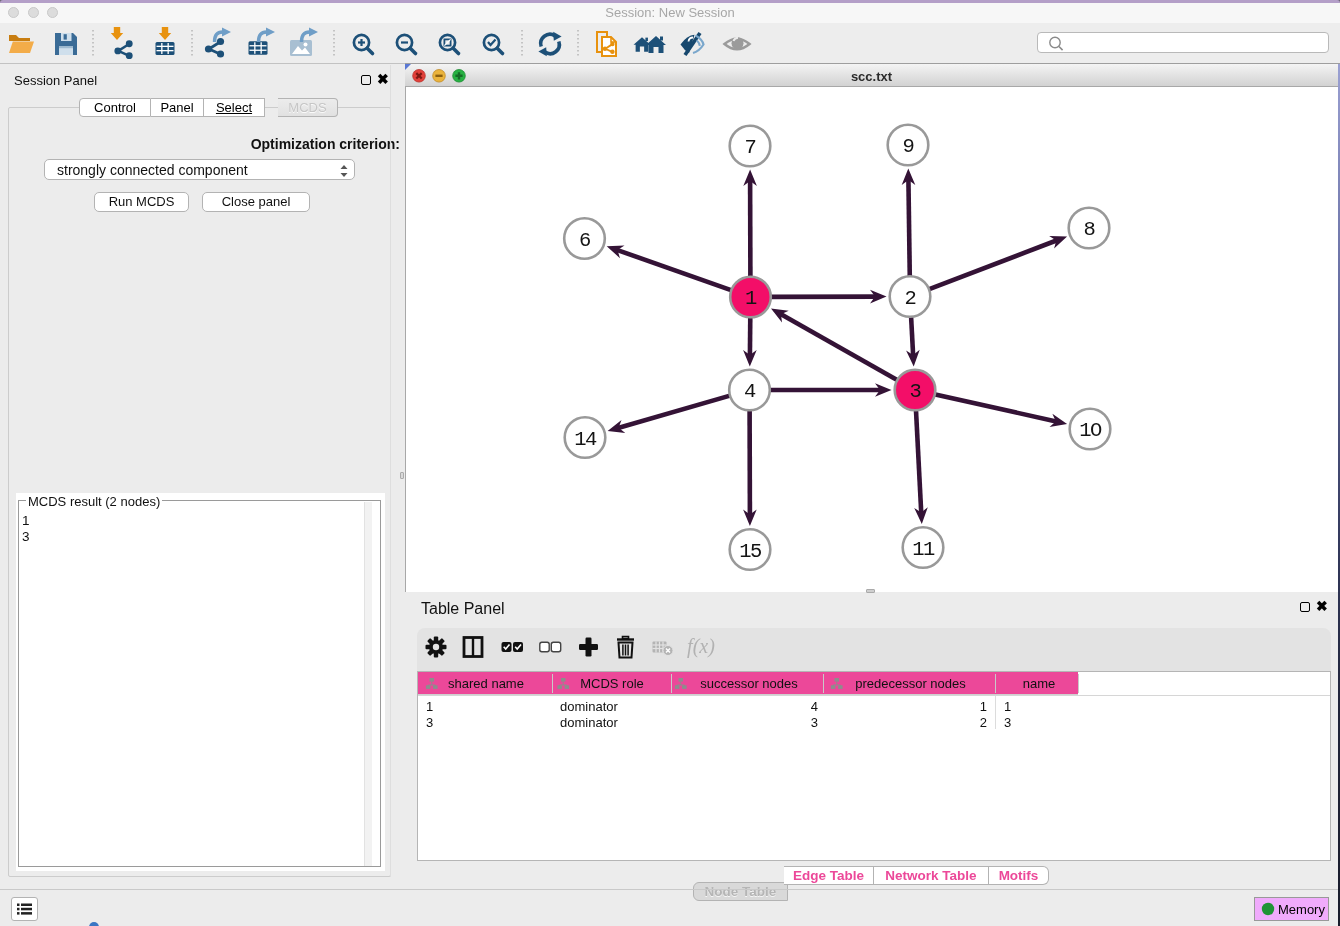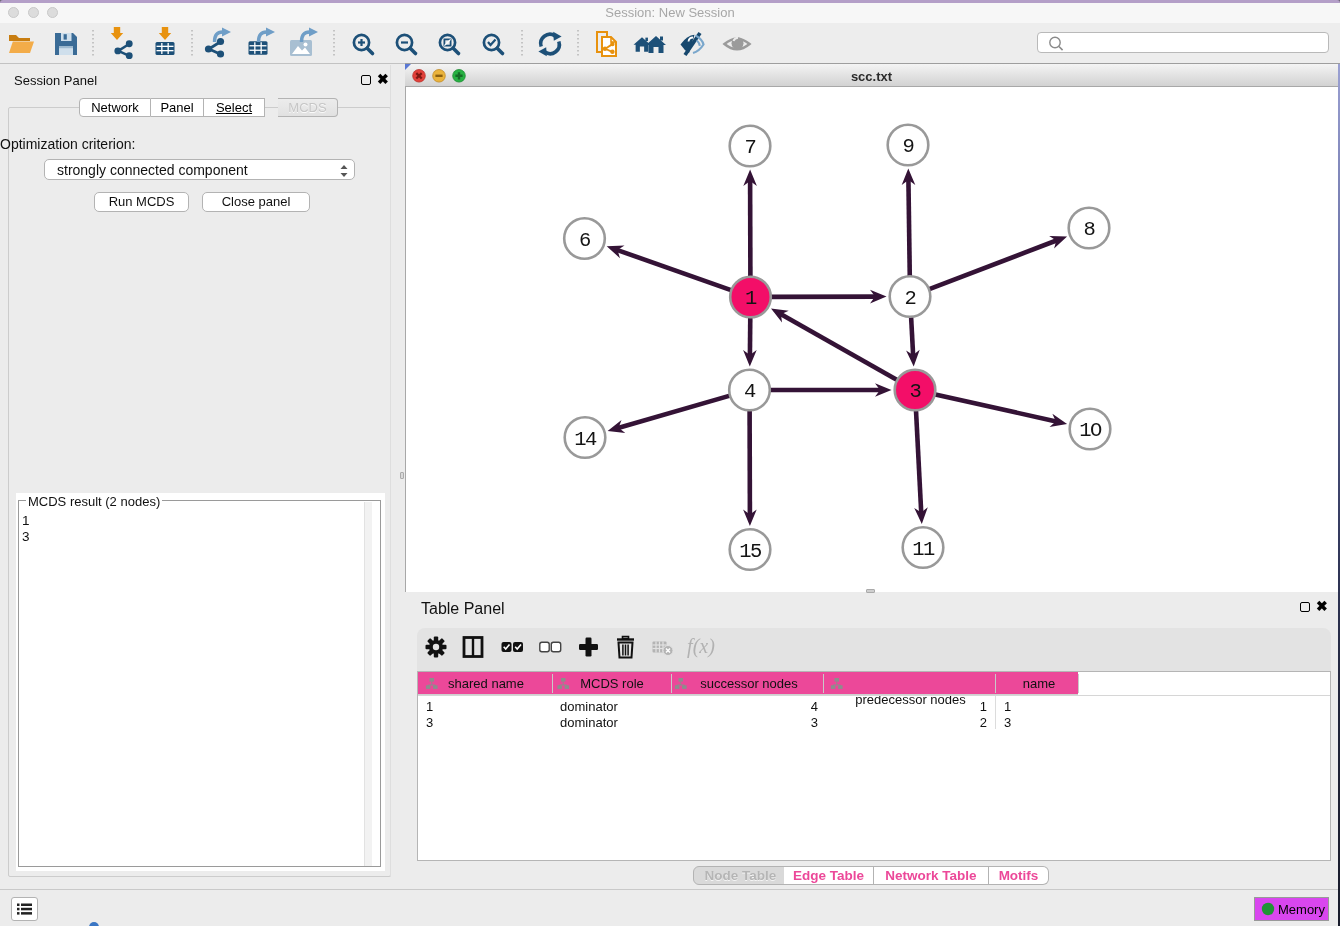--- a/index.html
+++ b/index.html
@@ -13,21 +13,21 @@
 #apptitle { left:0; top:5px; width:1340px; text-align:center; font-size:13px; color:#a7a7a7; }
 #toolbar { left:0; top:23px; width:1340px; height:41px; background:#ededed; border-bottom:1px solid #c2c2c2; }
 #searchbox { left:1037px; top:32px; width:292px; height:21px; background:#fff; border:1px solid #b9b9b9; border-radius:4px; }
 
 #cp-title { left:14px; top:73px; font-size:13px; color:#111; }
 .winbtn-sq { width:10px; height:10px; border:1.6px solid #000; border-radius:2px; background:transparent; }
 .xmark { font-size:14px; font-weight:bold; color:#000; }
 #cp-content { left:8px; top:107px; width:383px; height:770px; background:#ececec; border:1px solid #cccccc; border-radius:2px; }
 .tab { position:absolute; top:98px; height:19px; background:#fff; border:1px solid #b3b3b3; font-size:13px; color:#000; text-align:center; line-height:18px; }
 .tabsel { background:linear-gradient(#ececec,#e1e1e1); color:#c6c6c6; text-shadow:0 1px 0 #fafafa; }
-#opt-label { left:0px; top:136px; width:400px; text-align:left; font-size:14px; color:#111; }
+#opt-label { left:0px; top:136px; width:400px; text-align:right; font-size:14px; color:#111;font-weight:bold; }
 #combo { left:44px; top:159px; width:311px; height:21px; background:#fff; border:1px solid #b3b3b3; border-radius:5px; font-size:14px; color:#111; line-height:20px; padding-left:12px; }
 .btn { position:absolute; top:192px; height:20px; background:#fff; border:1px solid #b3b3b3; border-radius:5px; font-size:13px; color:#111; text-align:center; line-height:18px; }
 #result-panel { left:16px; top:493px; width:369px; height:378px; background:#fff; }
 #fieldset { left:18px; top:500px; width:363px; height:367px; border:1px solid #9a9a9a; }
 #fs-label { left:26px; top:494px; background:#fff; padding:0 2px; font-size:13px; color:#111; }
 #fs-items { left:22px; top:513px; font-size:13.5px; color:#111; line-height:15.5px; }
 #res-scroll { left:364px; top:502px; width:8px; height:364px; background:#f2f2f2; border-left:1px solid #e2e2e2; }
 
 #netwin-tb { left:405px; top:63px; width:935px; height:24px; background:linear-gradient(#f4f4f4,#d2d2d2); border-top:1px solid #9e9e9e; border-bottom:1px solid #a8a8a8; }
 #net-title { left:405px; top:69px; width:933px; text-align:center; font-size:13px; font-weight:600; color:#2b2b2b; }
@@ -38,21 +38,21 @@
 #tp-toolbar { left:417px; top:628px; width:914px; height:44px; background:#e3e3e3; border-radius:8px 8px 0 0; }
 #tbl-box { left:417px; top:671px; width:914px; height:190px; background:#fff; border:1px solid #b5b5b5; }
 #tbl-header { position:absolute; left:0; top:0; width:660px; height:23px; background:#ec4899; border-bottom:1px solid #cfcfcf; }
 .hsep { position:absolute; top:2px; width:1px; height:19px; background:#c9c9c9; }
 .trow { position:absolute; font-size:13px; color:#111; }
 
 .btab { position:absolute; top:866px; height:19px; border:1px solid #b3b3b3; font-size:13.5px; font-weight:600; color:#ec4899; text-align:center; line-height:17px; background:#fff; }
 
 #statusline { left:0; top:889px; width:1340px; height:1px; background:#c9c9c9; }
 #listbtn { left:11px; top:897px; width:27px; height:24px; background:#fff; border:1px solid #b3b3b3; border-radius:3px; }
-#membtn { left:1254px; top:897px; width:75px; height:24px; background:#d946ef; border:1px solid #999; font-size:13px; color:#000; }
+#membtn { left:1254px; top:897px; width:75px; height:24px; background:#f0abfc; border:1px solid #999; font-size:13px; color:#000; }
 #rightstrip { left:1337.5px; top:64px; width:2.5px; height:862px; background:linear-gradient(#9aa0d2 0%, #6a71a5 25%, #343a5e 55%, #20243a 75%, #191c2b 100%); }
 </style>
 </head>
 <body>
 <div class="abs" style="left:0;top:0;width:5px;height:4px;background:#6b6770;"></div>
 <div class="abs" style="left:1335px;top:0;width:5px;height:4px;background:#6b6770;"></div>
 <div id="purple" class="abs" style="border-radius:4px 4px 0 0;"></div>
 <div id="titlebar" class="abs">
   <span class="dot" style="left:8px;"></span>
   <span class="dot" style="left:27.5px;"></span>
@@ -190,21 +190,21 @@
       <g transform="translate(18,10.5)">
 <circle cx="-1" cy="-1" r="5.2" fill="none" stroke="#8a8a8a" stroke-width="1.4"></circle>
 <line x1="3" y1="3" x2="6.6" y2="6.6" stroke="#8a8a8a" stroke-width="1.6"></line>
 </g>
     </svg></div>
 
 <div id="cp-title" class="abs">Session Panel</div>
 <div class="abs winbtn-sq" style="left:361px; top:75px;"></div>
 <div class="abs xmark" style="left:377px; top:71px;">✖</div>
 <div id="cp-content" class="abs"></div>
-<div class="tab" style="left:79px; width:72px; border-radius:4px 0 0 4px;">Network</div>
+<div class="tab" style="left:79px; width:72px; border-radius:4px 0 0 4px;">Control</div>
 <div class="tab" style="left:151px; width:53px; border-left:none;">Panel</div>
 <div class="tab" style="left:204px; width:61px; border-left:none;text-decoration:underline;">Select</div>
 <div class="tab tabsel" style="left:278px; width:60px; border-left:none; border-radius:0 4px 4px 0;">MCDS</div>
 <div id="opt-label" class="abs">Optimization criterion:</div>
 <div id="combo" class="abs">strongly connected component
   <svg class="abs" style="right:5px; top:3px;" width="10" height="16" viewBox="0 0 10 16">
     <path d="M1.5 6 L5 2 L8.5 6 Z" fill="#555"></path>
       <path d="M1.5 10 L5 14 L8.5 10 Z" fill="#555"></path>
   </svg>
 </div>
@@ -365,21 +365,21 @@
 <g transform="translate(418.5,11.5)" fill="#8d8d8d">
 <rect x="-2" y="-5.5" width="4.5" height="3.6"></rect>
 <rect x="-5.6" y="1.8" width="4.5" height="3.6"></rect>
 <rect x="1.6" y="1.8" width="4.5" height="3.6"></rect>
 <path d="M0.2,-2 L0.2,0 M-3.3,3.6 L-3.3,1.5 L3.8,1.5 L3.8,3.6 M0.2,0 L0.2,1.5" stroke="#8d8d8d" stroke-width="1" fill="none"></path>
 </g>
 </svg>
 <div style="position:absolute; left:-12px; top:4px; width:160px; text-align:center; font-size:13px; color:#111;">shared name</div>
 <div style="position:absolute; left:114px; top:4px; width:160px; text-align:center; font-size:13px; color:#111;">MCDS role</div>
 <div style="position:absolute; left:251px; top:4px; width:160px; text-align:center; font-size:13px; color:#111;">successor nodes</div>
-<div style="position:absolute; left:412.5px; top:4px; width:160px; text-align:center; font-size:13px; color:#111;margin-top:16px;">predecessor nodes</div>
+<div style="position:absolute; left:412.5px; top:4px; width:160px; text-align:center; font-size:13px; color:#111;">predecessor nodes</div>
 <div style="position:absolute; left:541px; top:4px; width:160px; text-align:center; font-size:13px; color:#111;">name</div>
 <div class="hsep" style="left:133.5px;"></div>
 <div class="hsep" style="left:253px;"></div>
 <div class="hsep" style="left:405px;"></div>
 <div class="hsep" style="left:576.5px;"></div>
 <div class="hsep" style="left:660px;"></div>
 </div>
 <div class="trow" style="left:8px; top:27px;">1</div>
 <div class="trow" style="left:142px; top:27px;">dominator</div>
 <div class="trow" style="left:300px; top:27px; width:100px; text-align:right;">4</div>
@@ -387,21 +387,21 @@
 <div class="trow" style="left:586px; top:27px;">1</div>
 <div class="trow" style="left:8px; top:43px;">3</div>
 <div class="trow" style="left:142px; top:43px;">dominator</div>
 <div class="trow" style="left:300px; top:43px; width:100px; text-align:right;">3</div>
 <div class="trow" style="left:469px; top:43px; width:100px; text-align:right;">2</div>
 <div class="trow" style="left:586px; top:43px;">3</div>
 <div style="position:absolute; left:576.5px; top:23px; width:1px; height:34px; background:#dcdcdc;"></div>
 <div style="position:absolute; left:0; top:23px; width:912px; height:1px; background:#d6d6d6;"></div>
 </div>
 
-<div class="btab" style="left:693px; width:95px; border-radius:6px 0 0 6px; background:#d9d9d9; color:#b5b5b5; text-shadow:0 1px 0 #f5f5f5;">Node Table</div>
+<div class="btab" style="left:693px; width:95px; border-radius:6px 0 0 6px; background:#d9d9d9; color:#b5b5b5; text-shadow:0 1px 0 #f5f5f5;margin-top:16px;">Node Table</div>
 <div class="btab" style="left:784px; width:90px; border-left:none;">Edge Table</div>
 <div class="btab" style="left:874px; width:115px; border-left:none;">Network Table</div>
 <div class="btab" style="left:989px; width:60px; border-left:none; border-radius:0 6px 6px 0;">Motifs</div>
 
 <div id="statusline" class="abs"></div>
 <div id="listbtn" class="abs">
   <svg width="25" height="22" style="position:absolute;left:0;top:0;">
     <g fill="#222">
       <rect x="5" y="5.5" width="2.5" height="2.5"></rect>
         <rect x="9" y="5.5" width="11" height="2.5"></rect>

